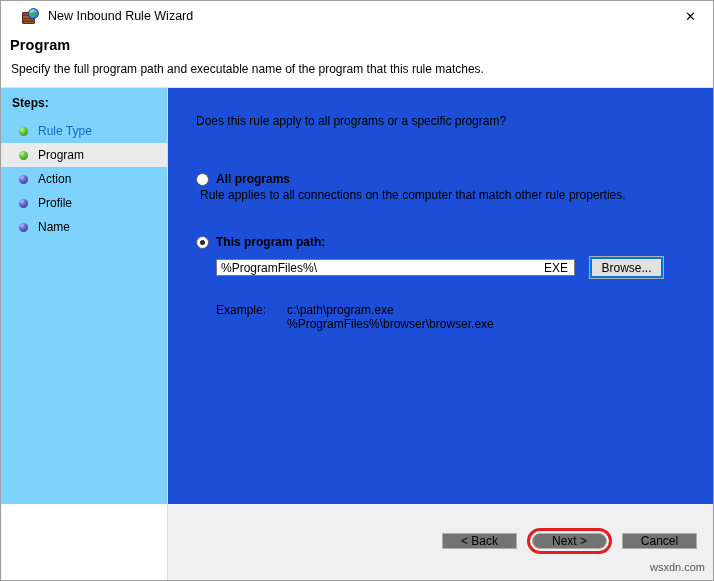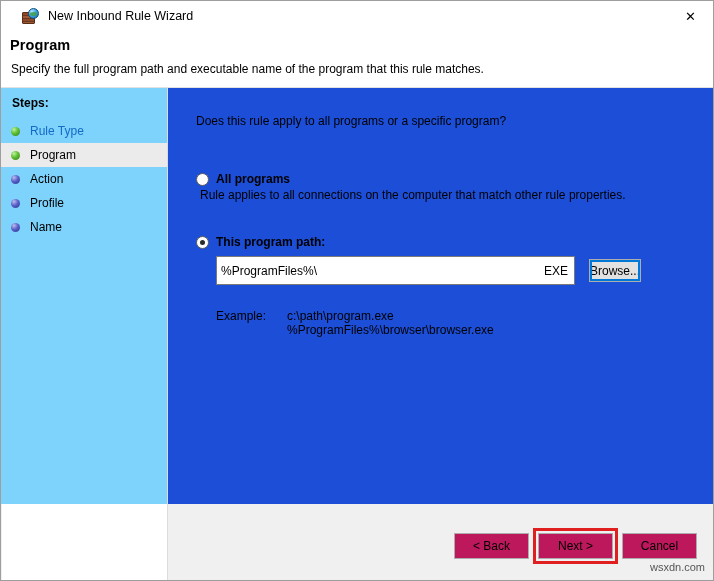--- a/index.html
+++ b/index.html
@@ -134,21 +134,21 @@
   .steps-title {
     font-weight: bold;
     font-size: 12px;
     padding: 0 0 9px 11px;
     color: #000000;
   }
   .step {
     display: flex;
     align-items: center;
     height: 24px;
-    padding-left: 10px;
+    padding-left: 18px;
     box-sizing: border-box;
     font-size: 12px;
   }
   .step.current { background: #ebebeb; }
   .bullet {
     width: 9px;
     height: 9px;
     border-radius: 50%;
     margin-right: 10px;
     flex: 0 0 9px;
@@ -210,34 +210,34 @@
   }
 
   .path-block { margin-top: 33px; }
   .path-input-row {
     display: flex;
     align-items: center;
     margin: 7px 0 0 20px;
   }
   .path-input {
     width: 359px;
-    height: 29px;
+    height: 17px;
     box-sizing: border-box;
     border: 1px solid #7a7a7a;
     background: #ffffff;
     display: flex;
     align-items: center;
     padding: 0 4px 0 4px;
     font-size: 12px;
   }
   .path-value { flex: 1 1 auto; white-space: nowrap; }
   .path-suffix { flex: 0 0 auto; padding-right: 2px; }
 
   .browse-btn {
-    width: 52px;
+    width: 75px;
     height: 23px;
     margin-left: 14px;
     box-sizing: border-box;
     background: #e1e1e1;
     border: 1px solid #adadad;
     outline: 2px solid #0078d7;
     outline-offset: -3px;
     display: flex;
     align-items: center;
     justify-content: center;
@@ -267,37 +267,38 @@
   .footer-left-pad {
     position: absolute;
     left: 1px; top: 0; bottom: 0;
     width: 166px;
     background: #ffffff;
     border-right: 1px solid #dcdcdc;
     box-sizing: border-box;
   }
   .btn {
     width: 75px;
-    height: 26px;
-    box-sizing: border-box;
-    background: #be185d;
+    height: 16px;
+    box-sizing: border-box;
+    background: #737373;
     border: 1px solid #adadad;
     display: flex;
     align-items: center;
     justify-content: center;
     font-size: 12px;
     color: #000000;
-    margin-left: 9px;
+    margin-left: 15px;
     position: relative;
     z-index: 2;
   }
   .btn-annotated {
     outline: 3px solid #e02020;
     outline-offset: 2px;
     z-index: 3;
+    border-radius: 10px;
   }
   .watermark {
     position: absolute;
     right: 8px;
     bottom: 7px;
     font-size: 11px;
     color: #565656;
     z-index: 4;
   }
 </style>

